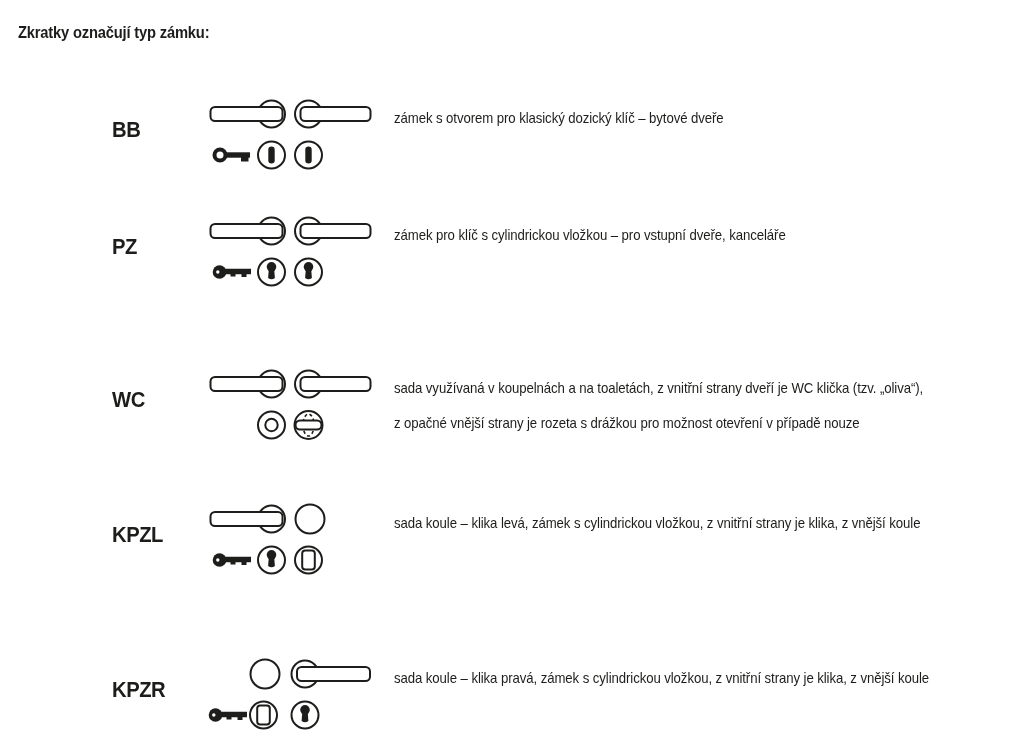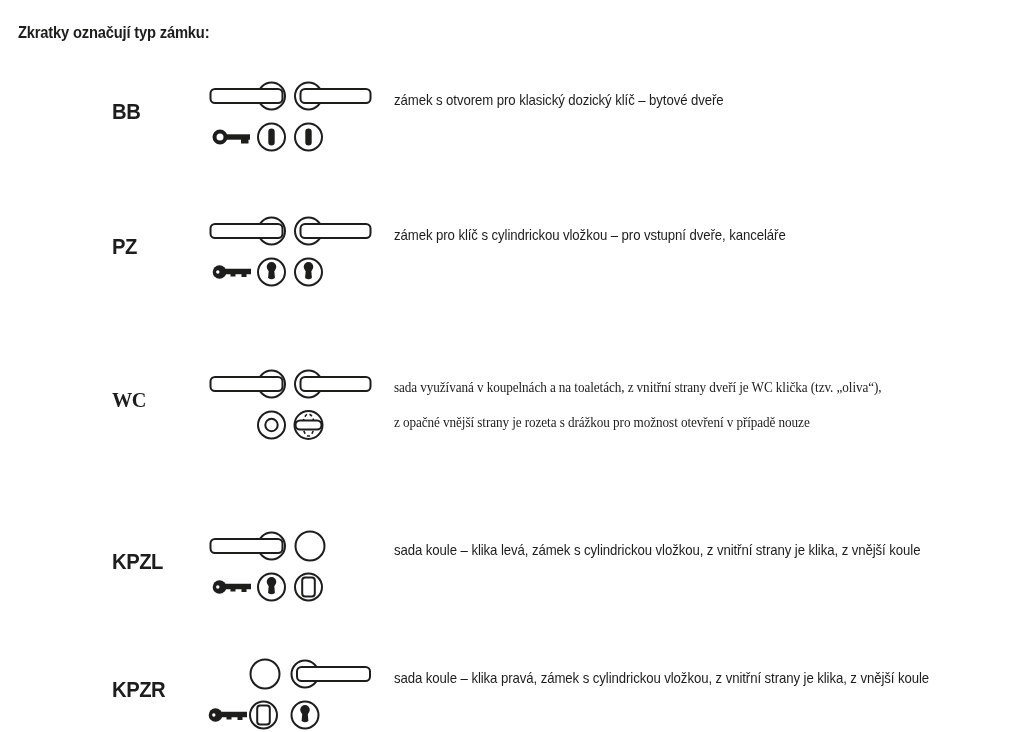--- a/index.html
+++ b/index.html
@@ -5,24 +5,24 @@
   html,body{margin:0;padding:0;}
   body{
     width:1011px;height:732px;background:#ffffff;position:relative;overflow:hidden;
     font-family:"Liberation Sans", sans-serif;color:#1d1d1b;
   }
   .title{
     position:absolute;left:18px;top:24px;font-size:16px;font-weight:bold;
     white-space:nowrap;transform:scaleX(0.92);transform-origin:0 0;letter-spacing:-0.2px;
   }
   .row{position:absolute;left:0;width:1011px;height:75px;}
-  .row-bb{top:80px;}
+  .row-bb{top:98px;}
   .row-pz{top:215px;}
-  .row-wc{top:368px;font-family:Liberation Serif, serif;}
-  .row-kpzl{top:530px;}
+  .row-wc{top:368px;}
+  .row-kpzl{top:503px;}
   .row-kpzr{top:658px;padding-left:16px;}
   .code{
     position:absolute;left:112px;top:19px;font-size:22px;font-weight:bold;
     letter-spacing:-0.5px;transform:scaleX(0.92);transform-origin:0 0;white-space:nowrap;
   }
   .hw{position:absolute;left:207px;top:0;}
   .desc{
     position:absolute;left:394px;top:2px;font-size:15px;
     transform:scaleX(0.88);transform-origin:0 0;
   }

